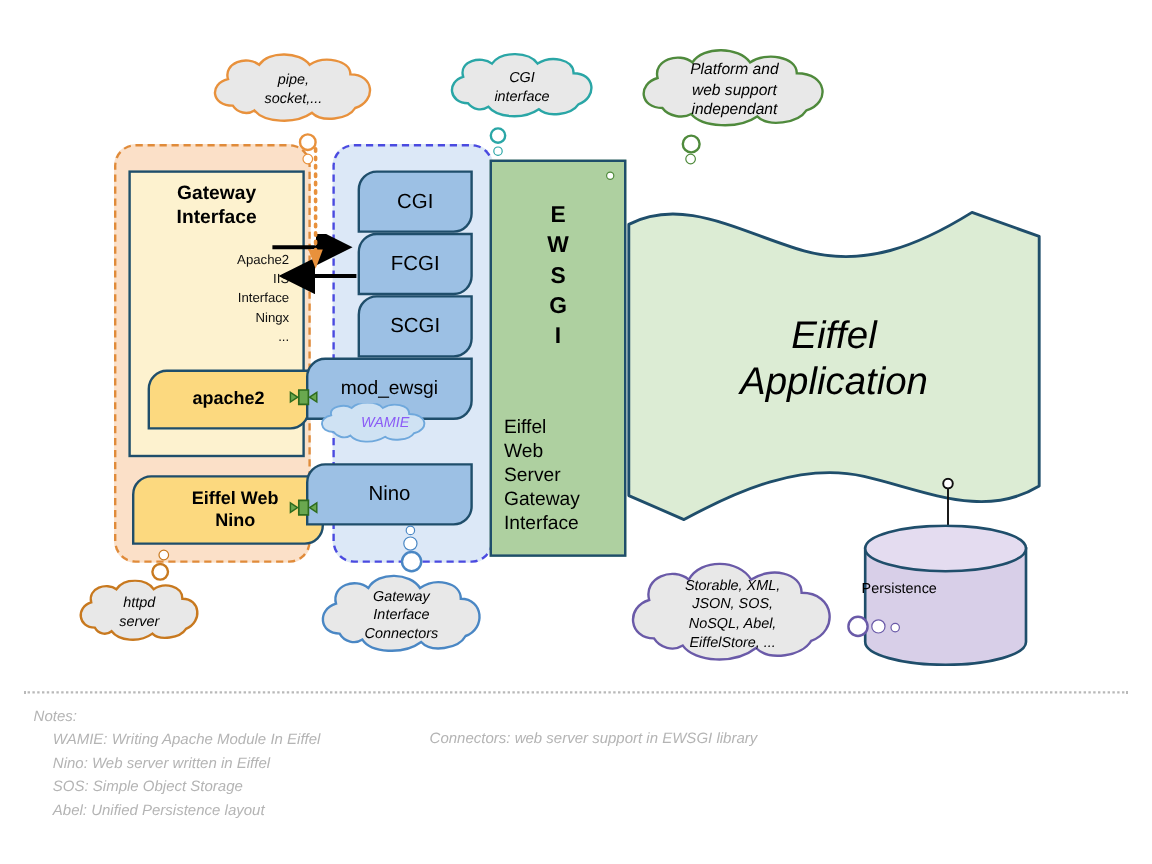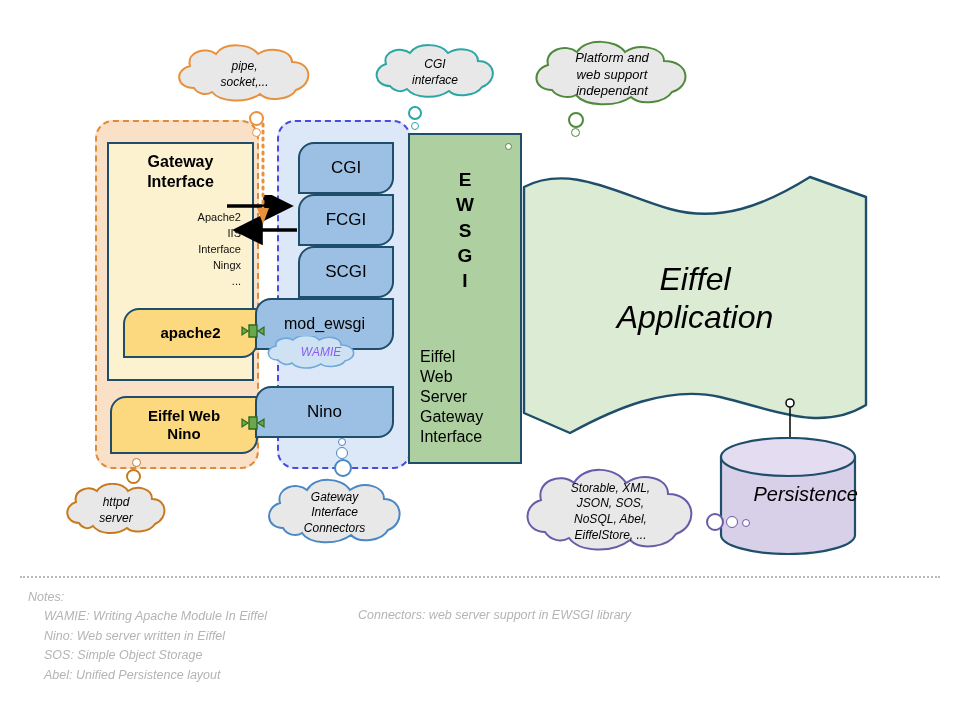--- a/index.html
+++ b/index.html
@@ -36,21 +36,21 @@
   }
 
   
   .yellow-blk{
     background:#fcd97f;border:2px solid #1f4e6b;
     border-radius:16px 0 16px 0;
     display:flex;align-items:center;justify-content:center;
     text-align:center;font-size:15px;font-weight:bold;line-height:1.2;
   }
   .blk-apache2{left:123px;top:308px;width:131px;height:46px;}
-  .blk-eiffelweb{left:110px;top:396px;width:144px;height:54px;}
+  .blk-eiffelweb{left:110px;top:396px;width:144px;height:54px;padding-left:12px;}
 
   
   .blue-blk{
     background:#9cc0e4;border:2px solid #1f4e6b;
     border-radius:16px 0 16px 0;
     display:flex;align-items:center;justify-content:center;
     text-align:center;font-size:17px;line-height:1.2;color:#000;
   }
   .blk-cgi {left:298px;top:142px;width:92px;height:48px;}
   .blk-fcgi{left:298px;top:194px;width:92px;height:48px;}
@@ -79,23 +79,22 @@
   
   .flag-wrap{left:510px;top:165px;width:370px;height:285px;}
   .flag-label{
     position:absolute;left:0;top:96px;width:100%;text-align:center;
     font-size:32px;font-style:italic;line-height:1.18;
   }
 
   
   .cyl-wrap{left:718px;top:437px;width:140px;height:118px;}
   .cyl-label{
-    position:absolute;left:0;top:46px;width:100%;text-align:right;
-    font-size:20px;
-    font-style:italic;
+    position:absolute;left:0;top:46px;width:100%;text-align:left;
+    font-size:12px;
   }
 
   
   .arrow-svg{left:225px;top:195px;width:110px;height:50px;}
   .dotarrow-svg{left:252px;top:120px;width:22px;height:110px;}
   .link-svg{left:775px;top:398px;width:30px;height:52px;}
 
   
   .plug{width:26px;height:20px;}
   .plug1{left:240px;top:321px;}

